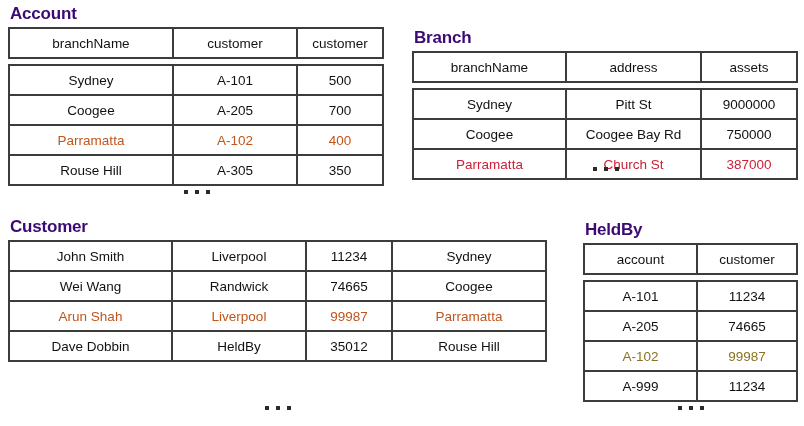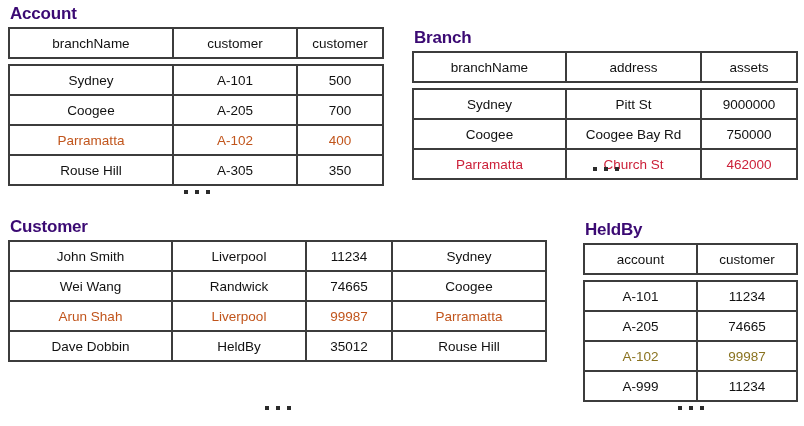--- a/index.html
+++ b/index.html
@@ -187,21 +187,21 @@
           <td>9000000</td>
         </tr>
         <tr>
           <td>Coogee</td>
           <td>Coogee Bay Rd</td>
           <td>750000</td>
         </tr>
         <tr class="hl-red">
           <td>Parramatta</td>
           <td>Church St</td>
-          <td>462000</td>
+          <td>387000</td>
         </tr>
       </tbody>
     </table>
   </div>
 
   <div class="ellipsis" style="left:593px; top:167px;">
     <i></i>
     <i></i>
     <i></i>
   </div>

